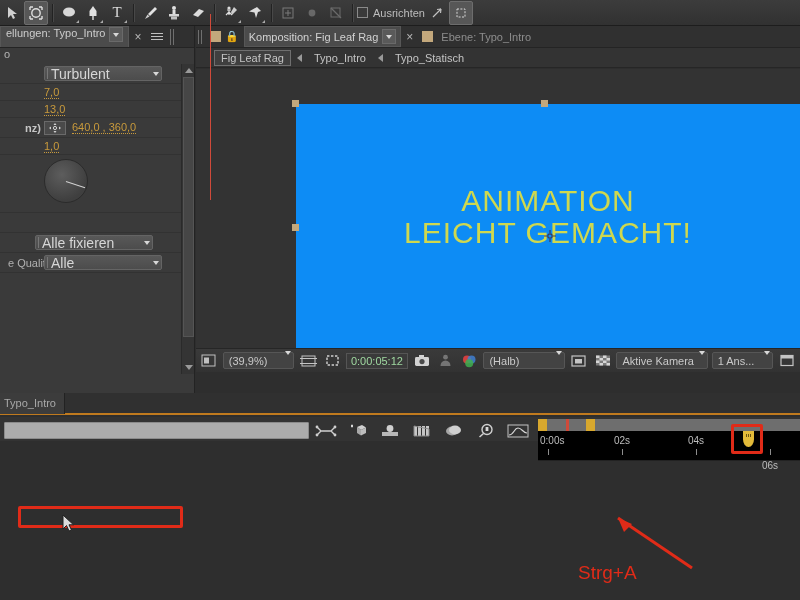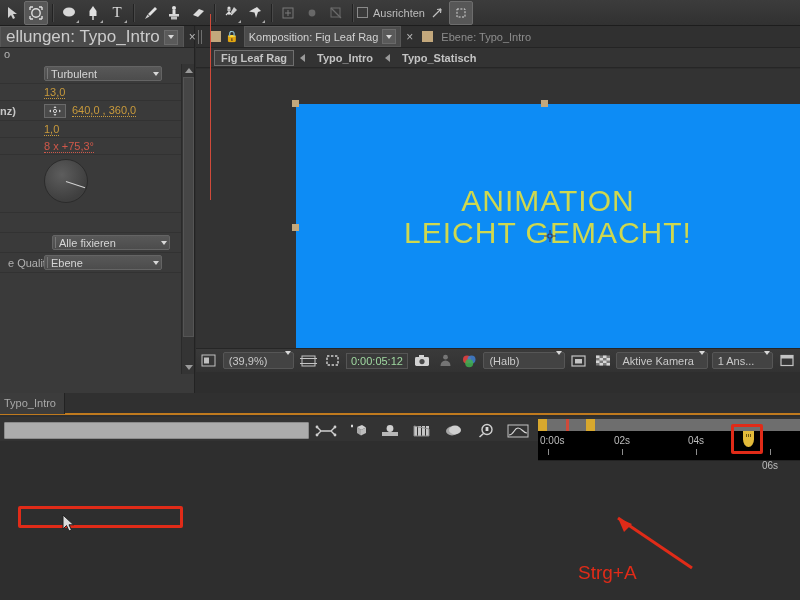--- a/index.html
+++ b/index.html
@@ -47,23 +47,23 @@
   
   .left-panel {
     position: absolute; left: 0; top: 26px; width: 195px; height: 367px;
     background: #3a3a3a; border-right: 1px solid #232323;
   }
   .panel-tabbar {
     height: 22px; background: #303030; display: flex; align-items: center;
     border-bottom: 1px solid #242424;
   }
   .panel-tab {
-    height: 21px; display: flex; align-items: center; padding: 0 5px;
+    height: 21px; display: flex; align-items: flex-start; padding: 0 5px;
     background: #4b4b4b; border: 1px solid #575757; border-bottom: none;
-    color: #cccccc; font-size: 17px; white-space: nowrap;
+    color: #cccccc; font-size: 11px; white-space: nowrap;
   }
   .dd-arrow-box {
     width: 14px; height: 15px; background: #5a5a5a; border: 1px solid #6a6a6a;
     display:flex; align-items:center; justify-content:center; margin-left: 4px;
   }
   .caret-down { width:0;height:0;border-left:3px solid transparent;border-right:3px solid transparent;border-top:4px solid #d8d8d8; }
   .tab-x { color:#b5b5b5; padding: 0 5px; font-size: 12px; }
   .panel-menu { display:flex; flex-direction:column; gap:2px; padding: 0 4px; }
   .panel-menu i { display:block; width:12px; height:1px; background:#c0c0c0; }
   .grip { width: 6px; height: 16px; margin-left: 3px;
@@ -77,21 +77,21 @@
   }
   .ec-name { width: 60px; color:#c6c6c6; font-size:11px; font-weight:bold; white-space:nowrap; overflow:hidden; }
   .ec-name.norm { font-weight: normal; color:#b0b0b0; }
   .ec-val { color:#c89a3c; font-size:11px; }
   .ec-val.u { border-bottom: 1px dotted #c89a3c; }
   .ec-val.red { color:#d0584a; border-bottom: 1px dotted #d0584a; }
   .ec-dd {
     height: 15px; background: linear-gradient(#585858,#4c4c4c);
     border: 1px solid #646464; border-radius: 2px;
     display:flex; align-items:center; justify-content:space-between;
-    padding: 0 2px 0 6px; color:#d6d6d6; font-size:11px;
+    padding: 0 2px 0 6px; color:#d6d6d6; font-size:14px;
   }
   .ec-dd .bar { width:1px; height:11px; background:#777; margin-right:3px; }
   .ec-dd .dd-r { display:flex; align-items:center; }
   .pickbox {
     width: 22px; height: 14px; background: #4a4a4a; border: 1px solid #6a6a6a;
     display:flex; align-items:center; justify-content:center; margin-right:5px;
   }
   .dial {
     width: 44px; height: 44px; border-radius: 50%;
     background: radial-gradient(circle at 40% 35%, #5d5d5d, #3f3f3f 70%);
@@ -125,21 +125,21 @@
     background: repeating-linear-gradient(to right,#6f6f6f 0 1px, transparent 1px 3px); }
   .tab-swatch { width:11px;height:11px;background:#c3a87c;margin:0 4px; }
   .lock { color:#d8d8d8; font-size:11px; margin-right:5px; }
   .comp-tab.active { background:#4b4b4b; border:1px solid #575757; color:#d2d2d2; }
   .comp-tab {
     height:21px; display:flex; align-items:center; padding:0 4px; font-size:11px;
     color:#8d8d8d;
   }
   .breadcrumb {
     height: 20px; background:#333; display:flex; align-items:center;
-    padding-left: 18px; gap: 6px; border-bottom:1px solid #262626;font-weight:bold;
+    padding-left: 18px; gap: 6px; border-bottom:1px solid #262626;
   }
   .crumb { font-size:11px; color:#c4c4c4; padding: 1px 6px; }
   .crumb.cur { background:#3f3f3f; border:1px solid #6f6f6f; }
   .crumb-arr { width:0;height:0;border-top:4px solid transparent;border-bottom:4px solid transparent;border-right:5px solid #9a9a9a; }
 
   .comp-view {
     position:absolute; left:0; top: 43px; width: 604px; height: 303px;
     background: #333333; overflow: hidden;
   }
   .canvas {
@@ -346,65 +346,65 @@
       <div class="ec-row" style="height:20px;">
         <div class="ec-dd" style="position:absolute;left:44px;width:118px;">
           <span>Turbulent</span>
           <span class="dd-r">
               <span class="bar"></span>
               <span class="caret-down"></span>
             </span>
         </div>
       </div>
 
+      <div class="ec-row">
+        <span class="ec-val u" style="position:absolute;left:44px;">7,0</span>
+      </div>
 
       <div class="ec-row">
         <span class="ec-val u" style="position:absolute;left:44px;">13,0</span>
       </div>
 
       <div class="ec-row" style="height:20px;">
-        <span class="ec-name" style="padding-left:0;">nz)</span>
+        <span class="ec-name" style="padding-left:0;margin-left:25px;">nz)</span>
         <span class="pickbox" style="position:absolute;left:44px;">
           <svg width="14" height="12" viewBox="0 0 14 12">
               <path d="M7 1 L8.5 3 H5.5 Z M7 11 L5.5 9 H8.5 Z M1 6 L3 4.5 V7.5 Z M13 6 L11 7.5 V4.5 Z" fill="#d4d4d4"></path>
               <circle cx="7" cy="6" r="1.6" fill="none" stroke="#d4d4d4" stroke-width="1"></circle>
             </svg>
         </span>
         <span class="ec-val u" style="position:absolute;left:72px;">640,0 , 360,0</span>
       </div>
 
       <div class="ec-row">
         <span class="ec-val u" style="position:absolute;left:44px;">1,0</span>
       </div>
 
-      <div class="ec-row">
-        <span class="ec-val red" style="position:absolute;left:44px;">8 x +75,3°</span>
-      </div>
 
       <div class="ec-row" style="height:58px;align-items:flex-start;padding-top:4px;">
         <span class="dial" style="position:absolute;left:44px;top:4px;"></span>
       </div>
 
       <div class="ec-row" style="height:20px;"></div>
 
       <div class="ec-row" style="height:20px;">
-        <div class="ec-dd" style="position:absolute;left:52px;width:118px;">
+        <div class="ec-dd" style="position:absolute;left:35px;width:118px;">
           <span>Alle fixieren</span>
           <span class="dd-r">
               <span class="bar"></span>
               <span class="caret-down"></span>
             </span>
         </div>
       </div>
 
 
       <div class="ec-row" style="height:20px;">
         <span class="ec-name norm" style="padding-left:8px;font-size:11px;">e Qualit</span>
         <div class="ec-dd" style="position:absolute;left:44px;width:118px;">
-          <span>Ebene</span>
+          <span>Alle</span>
           <span class="dd-r">
               <span class="bar"></span>
               <span class="caret-down"></span>
             </span>
         </div>
       </div>
 
       <div class="ec-scroll">
         <div class="arr">
             <span class="tri-up"></span>

